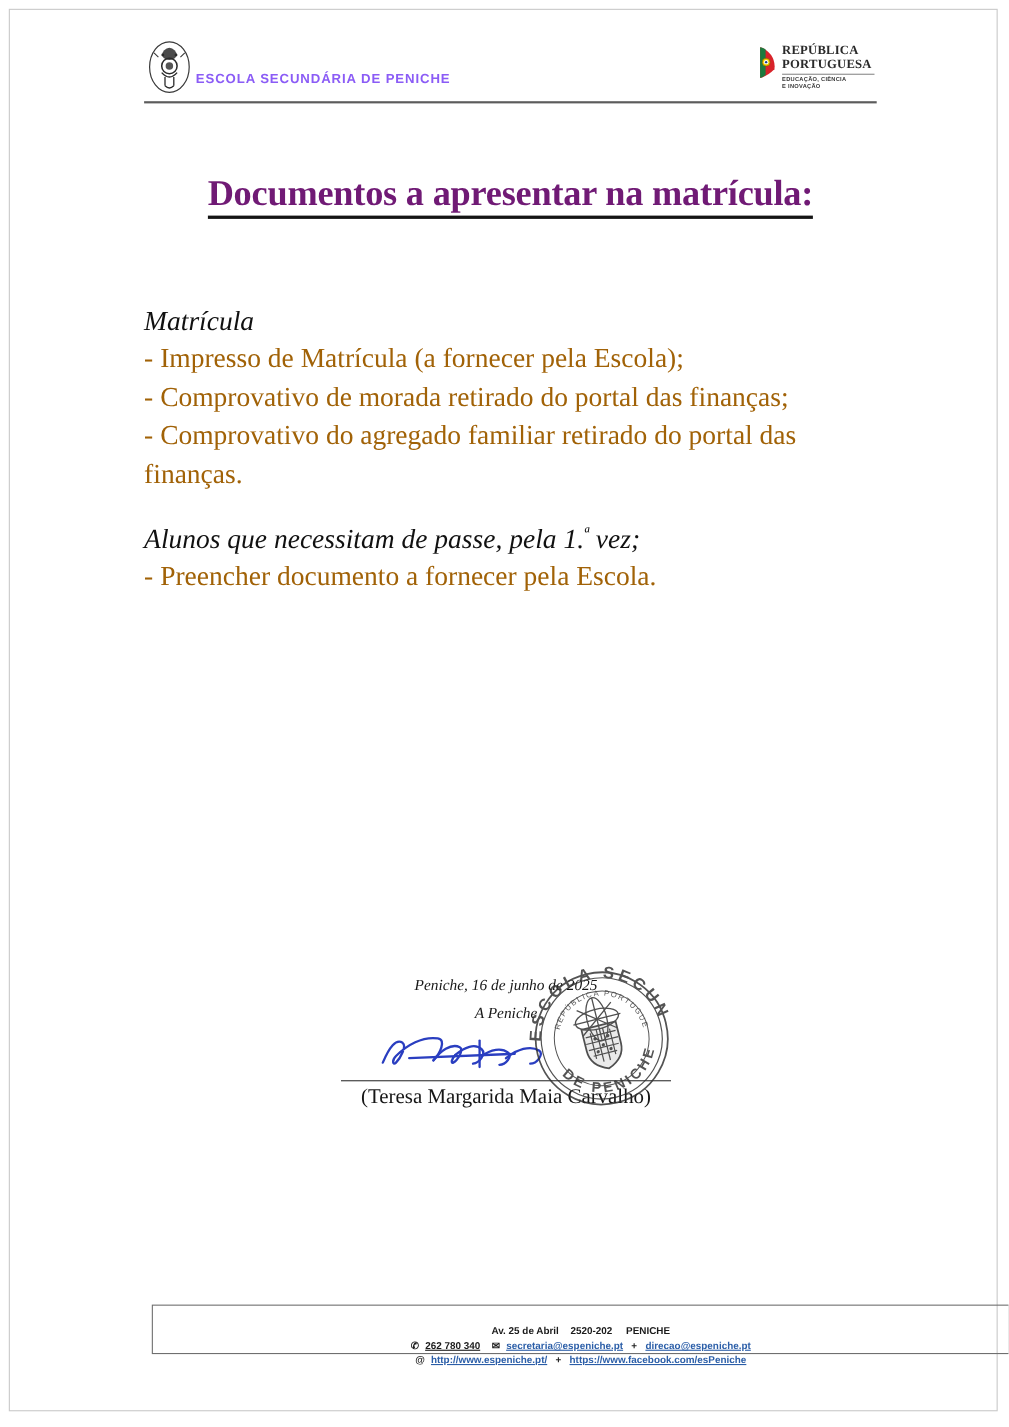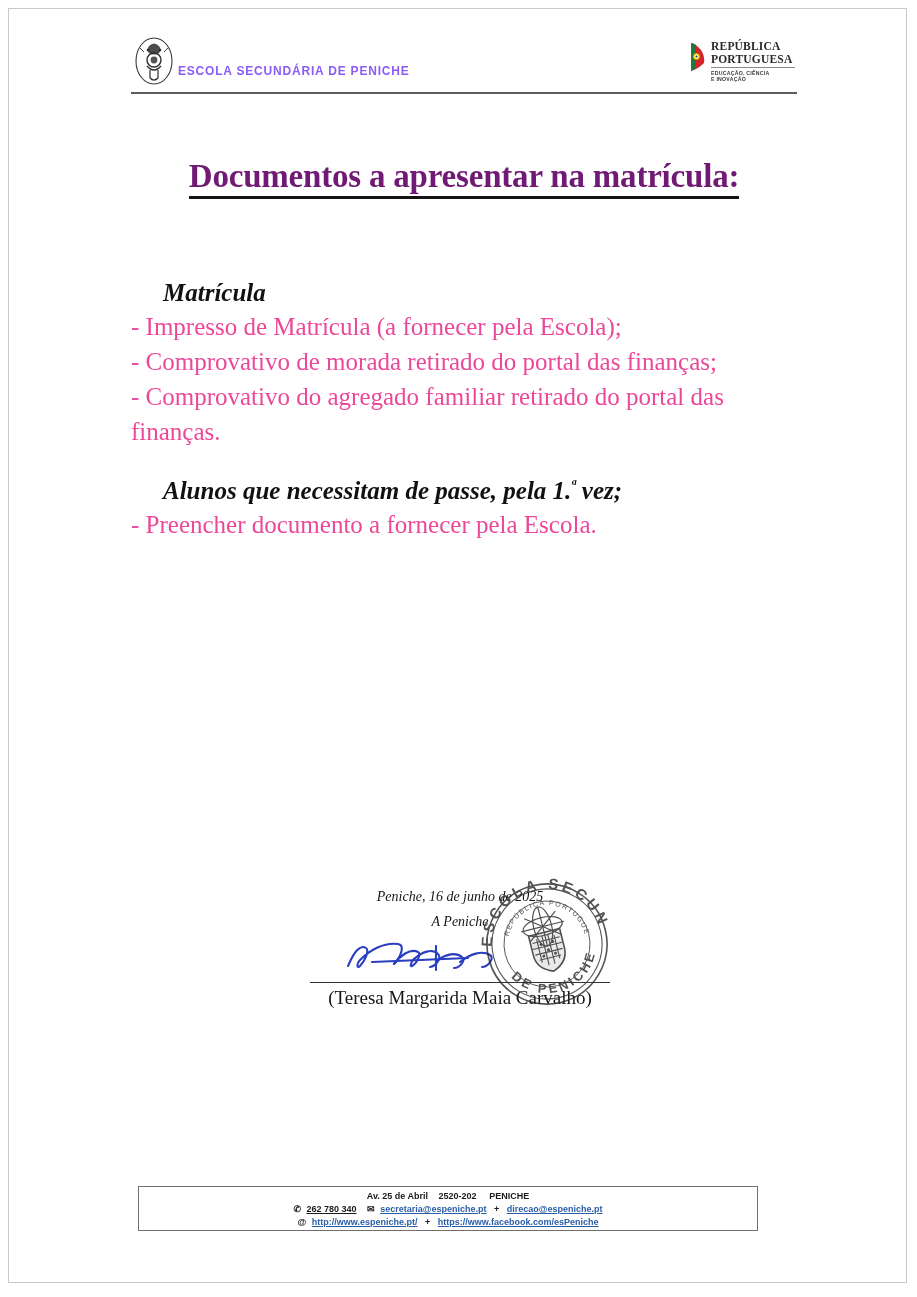--- a/index.html
+++ b/index.html
@@ -134,29 +134,28 @@
     position: absolute;
     left: 131px;
     top: 278px;
     width: 680px;
   }
   .section { margin-bottom: 22px; }
   .section:last-child { margin-bottom: 0; }
   .sec-heading {
     font-size: 25px;
     font-style: italic;
-    font-weight: bold;
+    font-weight: normal;
     color: #111111;
     line-height: 30px;
     margin-bottom: 1px;
-    margin-left: 32px;
   }
   .sec-line {
     font-size: 25px;
-    color: #ec4899;
+    color: #a16207;
     line-height: 35px;
     white-space: pre-wrap;
   }
   .ord {
     font-size: 16px;
     vertical-align: 8px;
   }
 
   
   .sign-block {
@@ -204,26 +203,26 @@
     height: 152px;
     opacity: 0.82;
     pointer-events: none;
   }
 
   
   .footer-box {
     position: absolute;
     left: 138px;
     top: 1186px;
-    width: 620px;
+    width: 780px;
     height: 45px;
     border: 1px solid #6f6f6f;
     box-sizing: border-box;
     text-align: center;
-    padding-top: 3px;
+    padding-top: 17px;
   }
   .f-line {
     font-family: "Liberation Sans", sans-serif;
     font-size: 9px;
     font-weight: bold;
     color: #1b1b1b;
     line-height: 13px;
     white-space: nowrap;
   }
   .f-addr-city { margin-left: 10px; }

